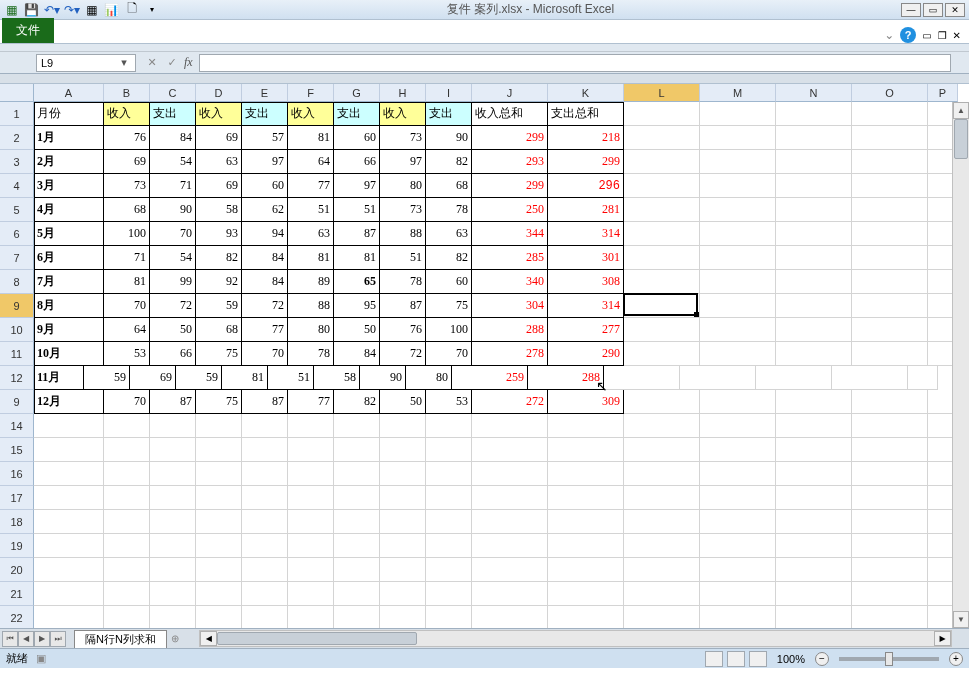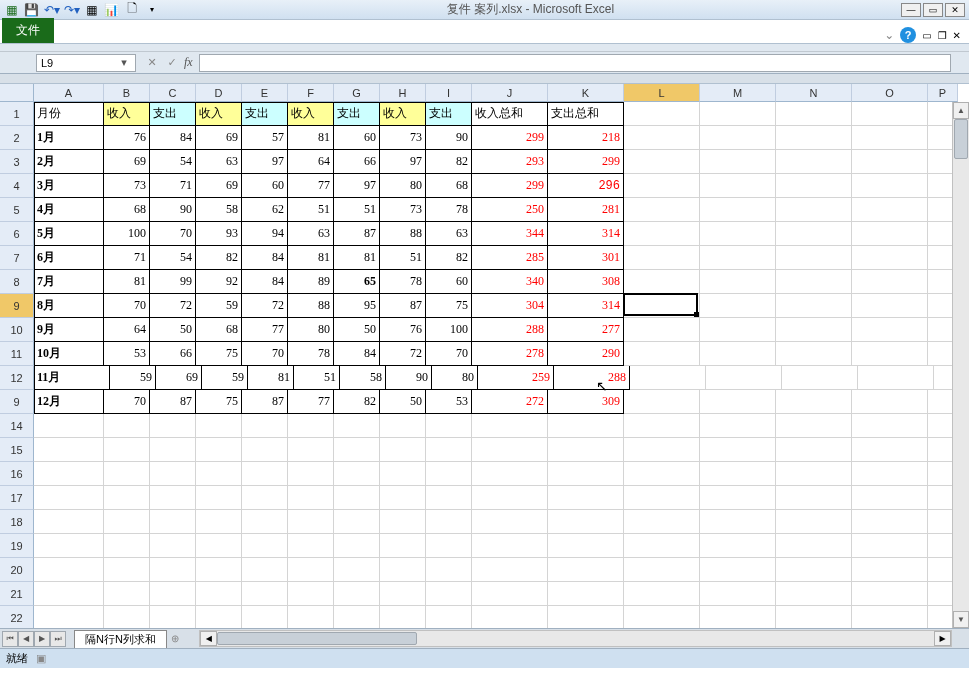--- a/index.html
+++ b/index.html
@@ -366,21 +366,21 @@
           <div class="cell num b-all" style="width: 46px;">70</div>
           <div class="cell num red b-all" style="width: 76px;">278</div>
           <div class="cell num red b-all" style="width: 76px;">290</div>
           <div class="cell " style="width: 76px;"></div>
           <div class="cell " style="width: 76px;"></div>
           <div class="cell " style="width: 76px;"></div>
           <div class="cell " style="width: 76px;"></div>
           <div class="cell " style="width: 30px;"></div>
         </div>
         <div class="cell-row">
-          <div class="cell bold b-all b-left" style="width: 76px;">11月</div>
+          <div class="cell bold b-all b-left" style="width: 50px;">11月</div>
           <div class="cell num b-all" style="width: 46px;">59</div>
           <div class="cell num b-all" style="width: 46px;">69</div>
           <div class="cell num b-all" style="width: 46px;">59</div>
           <div class="cell num b-all" style="width: 46px;">81</div>
           <div class="cell num b-all" style="width: 46px;">51</div>
           <div class="cell num b-all" style="width: 46px;">58</div>
           <div class="cell num b-all" style="width: 46px;">90</div>
           <div class="cell num b-all" style="width: 46px;">80</div>
           <div class="cell num red b-all" style="width: 76px;">259</div>
           <div class="cell num red b-all" style="width: 76px;">288</div>
@@ -597,13 +597,24 @@
     <div class="hscroll-thumb"></div>
     <div class="hscroll-btn" style="right:0">▶</div>
   </div>
 </div>
 
 <div class="status-bar">
   <div class="status-left">
     <span>就绪</span>
     <span style="color:#888">▣</span>
   </div>
+  <div class="status-right">
+    <div class="view-btn"></div>
+    <div class="view-btn"></div>
+    <div class="view-btn"></div>
+    <span style="margin:0 6px">100%</span>
+    <div class="zoom-btn">−</div>
+    <div class="zoom-slider">
+        <div class="zoom-thumb"></div>
+      </div>
+    <div class="zoom-btn">+</div>
+  </div>
 </div>
 
 </body></html>

